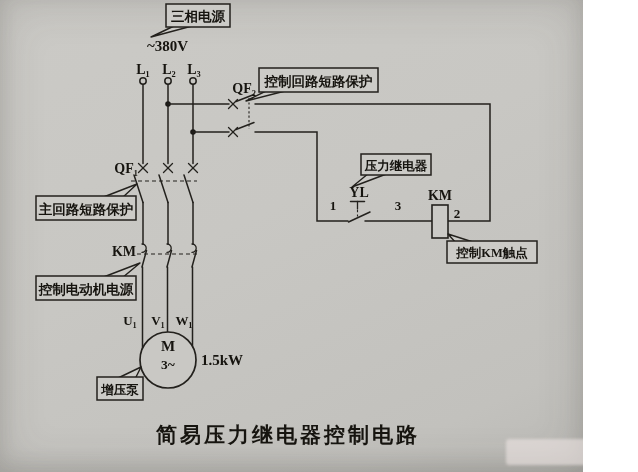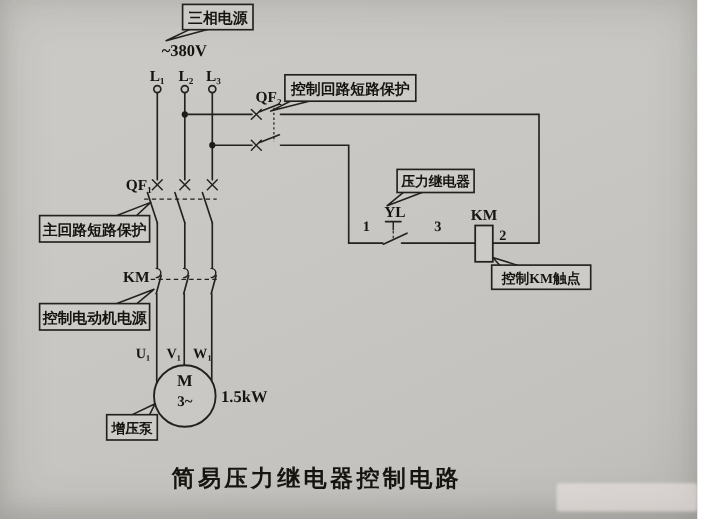--- a/index.html
+++ b/index.html
@@ -1,18 +1,18 @@
 <!DOCTYPE html>
 <html><head>
 <meta charset="utf-8">
 <style>
   html,body{margin:0;padding:0;}
   #stage{
     position:relative;
-    width:634px;height:472px;
+    width:583px;height:472px;
     background:linear-gradient(155deg,#cbcac6 0%,#c8c7c3 45%,#c2c1bd 85%,#bab9b5 100%);
     box-shadow:inset 0 0 46px rgba(60,58,52,.18), inset 0 -8px 18px rgba(60,58,52,.12);
     overflow:hidden;
     font-family:"Liberation Serif","DejaVu Serif","DejaVu Sans",serif;
   }
   svg{display:block}
   .wire{stroke:#23211d;stroke-width:1.5;fill:none;stroke-linecap:round}
   .wire-thin{stroke:#23211d;stroke-width:1.3;fill:none;stroke-linecap:round}
   .dashed{stroke:#23211d;stroke-width:1.2;fill:none;stroke-dasharray:4 3}
   .dashed2{stroke:#23211d;stroke-width:1.1;fill:none;stroke-dasharray:2.2 2.2}

